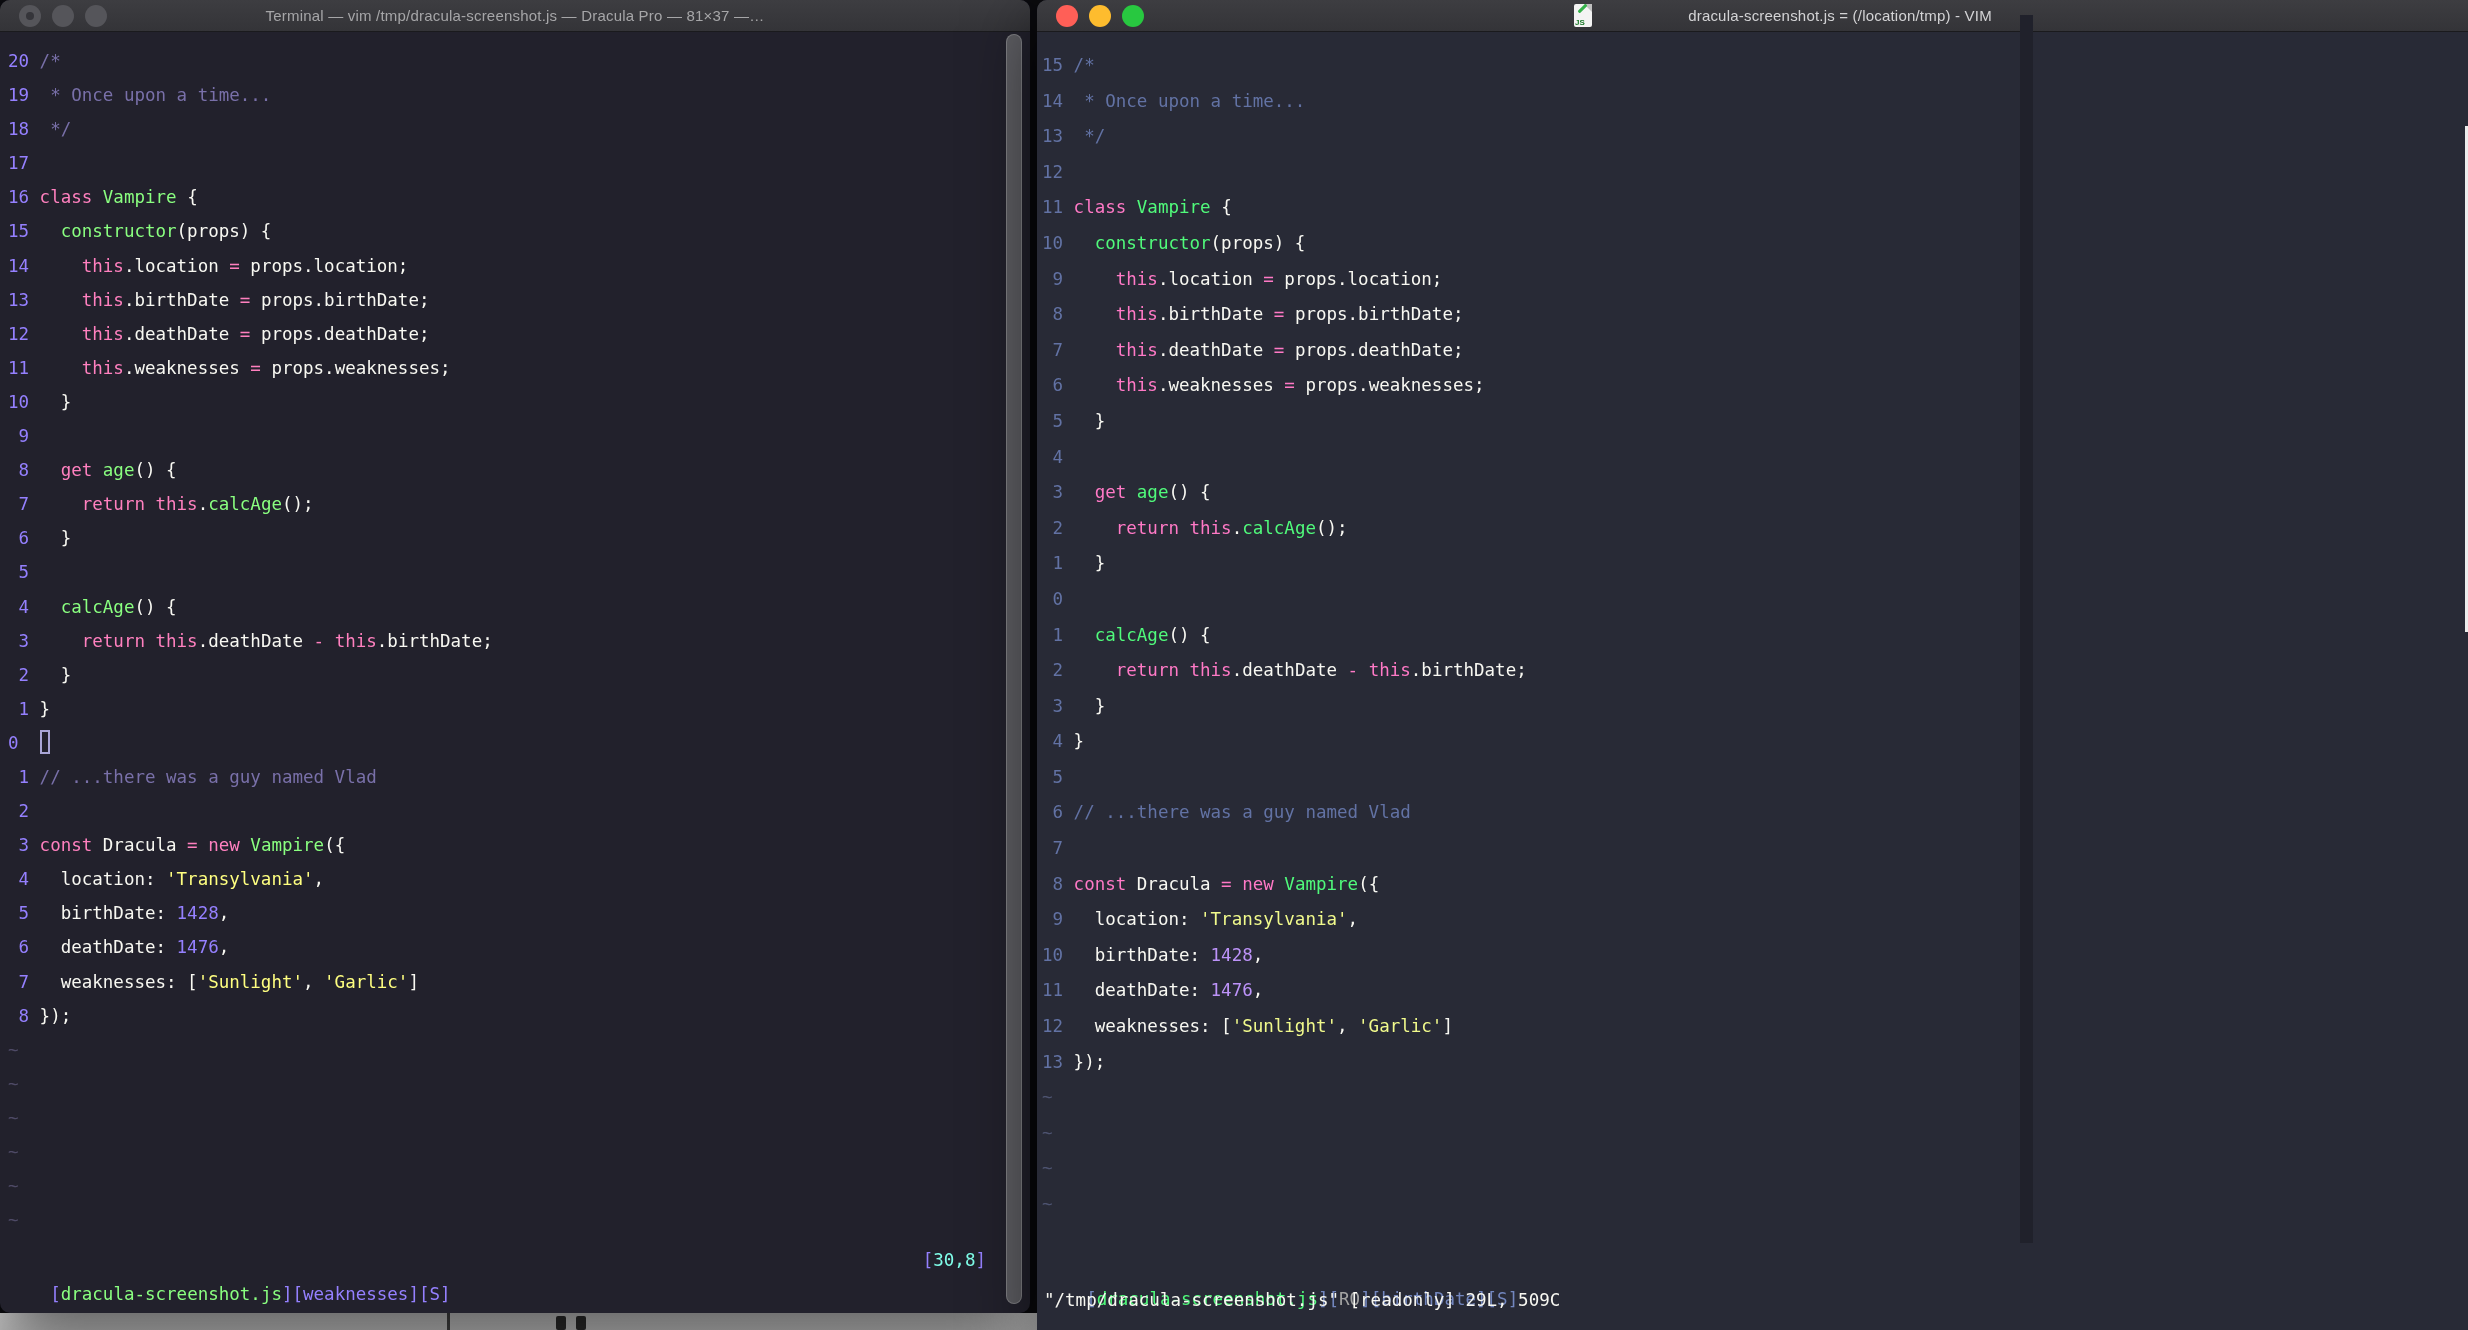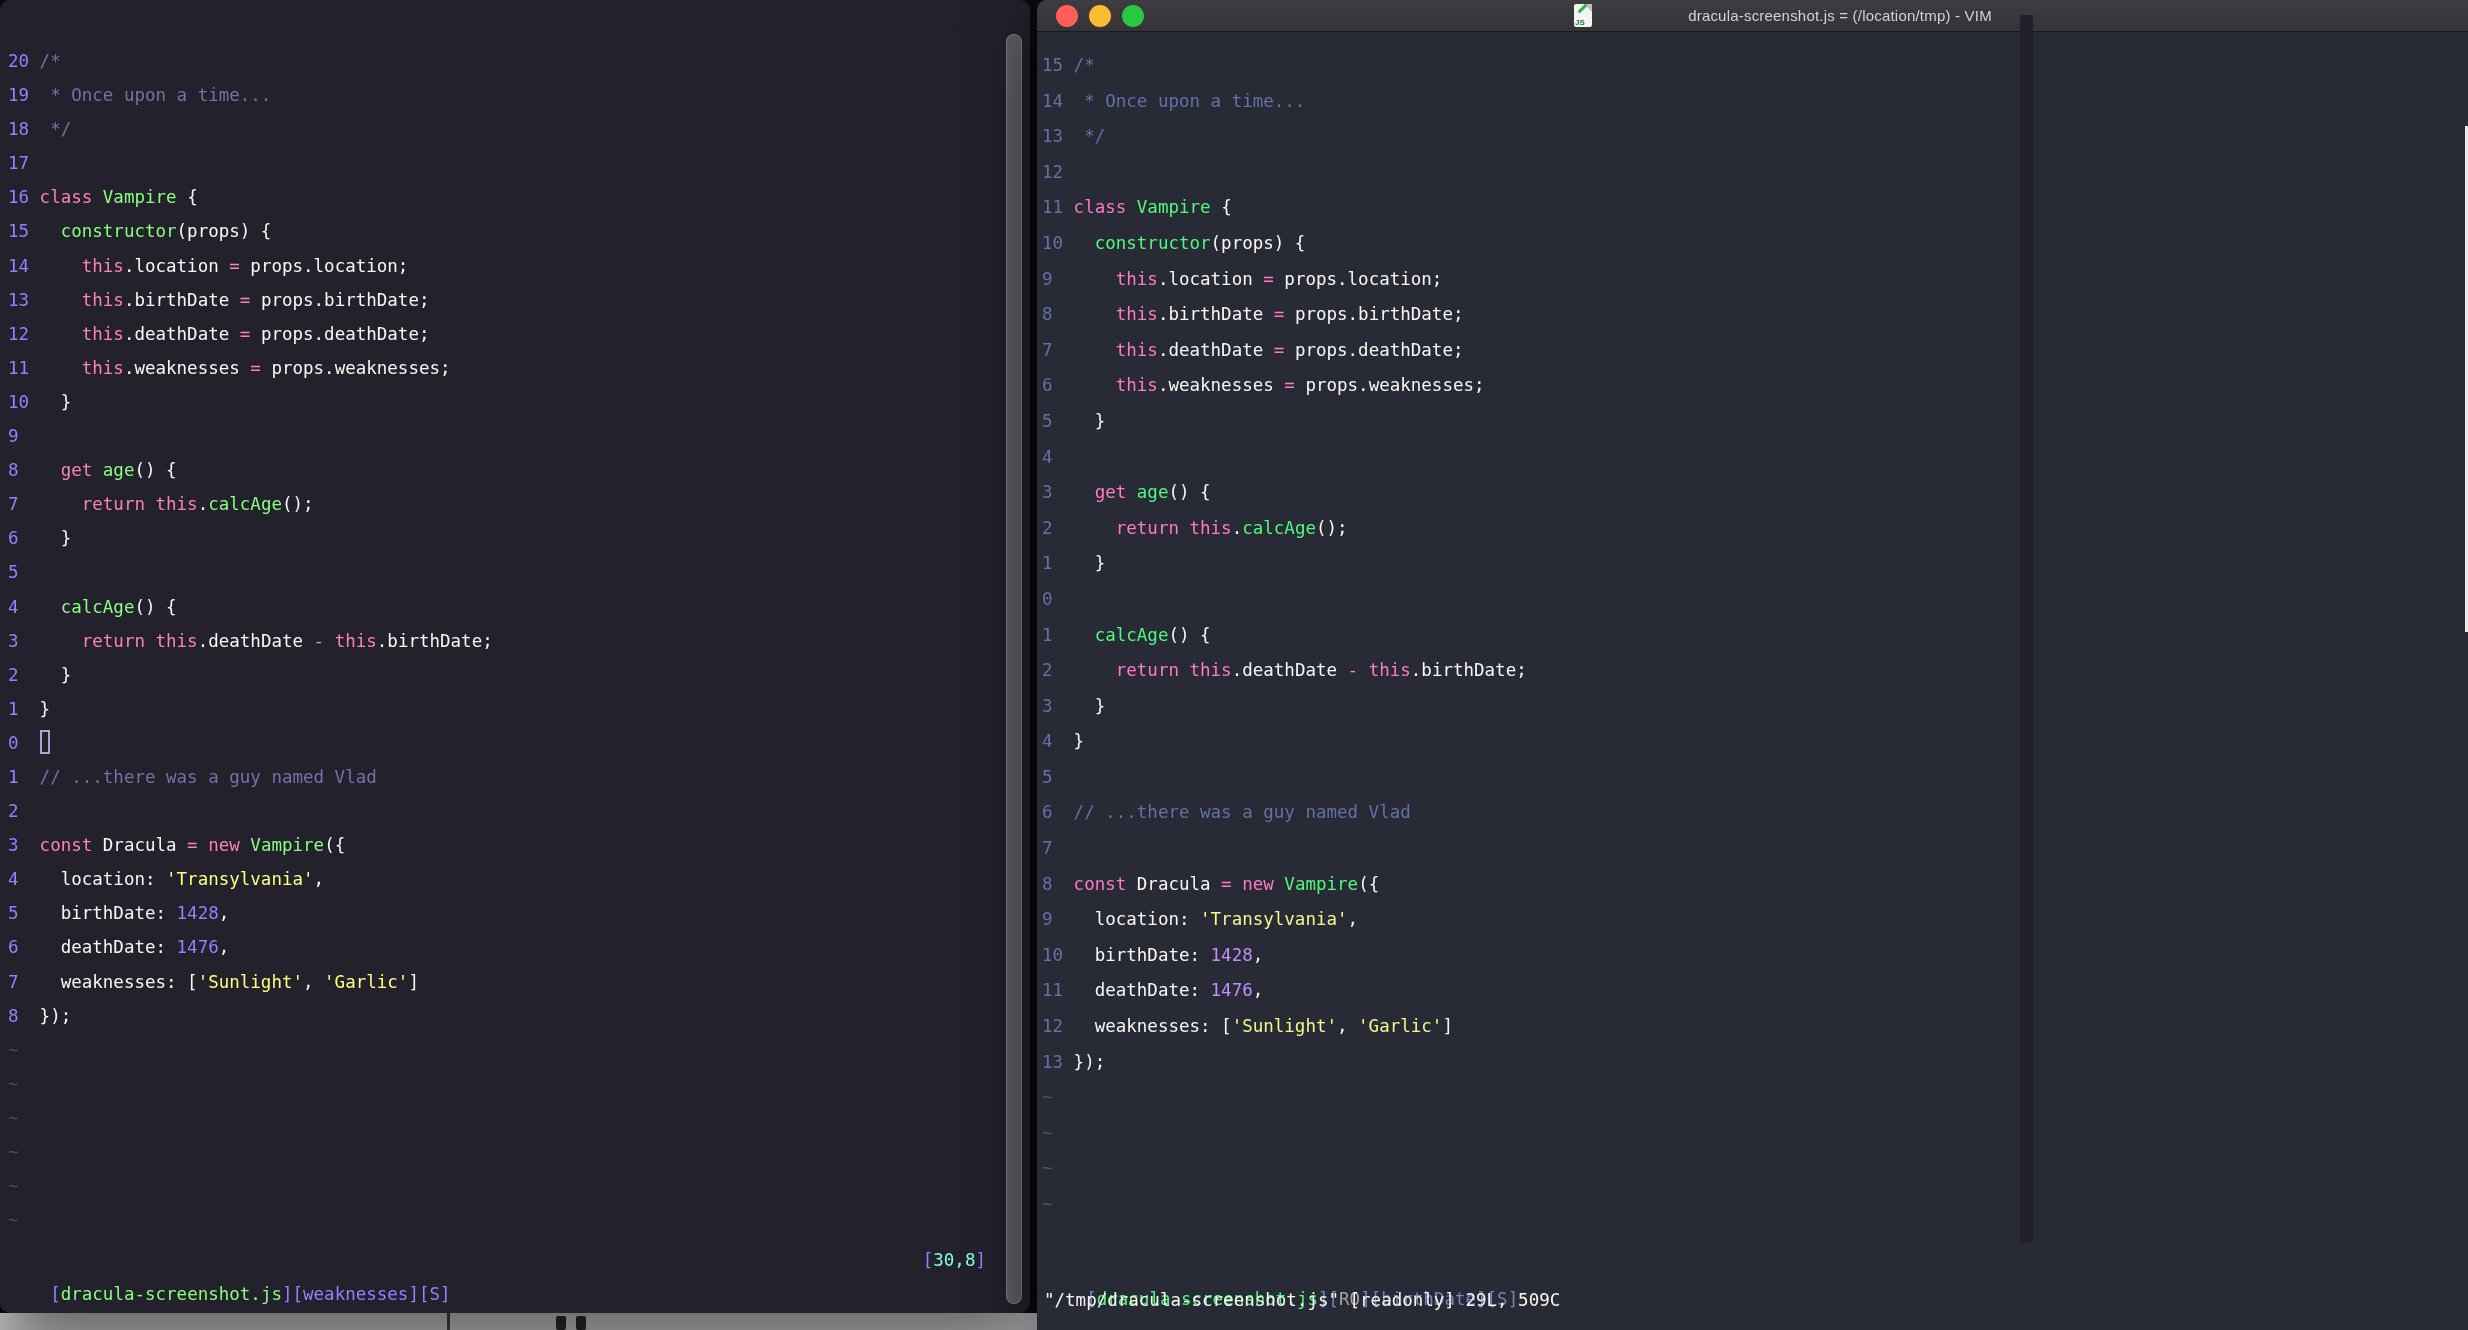--- a/index.html
+++ b/index.html
@@ -18,21 +18,21 @@
   .light.l2{left:33px}.light.l3{left:66px}
   .inactive .light{background:#55555a;}
   .inactive .light.l1::after{content:"";position:absolute;left:7px;top:7px;width:8px;height:8px;
                              border-radius:50%;background:#35353a;}
   .active .light.l1{background:#ff5f57}.active .light.l2{background:#febc2e}.active .light.l3{background:#28c840}
 
   
   .vimtext{position:absolute;left:0;right:0;white-space:pre;
            font-family:"DejaVu Sans Mono", monospace;}
   .row{display:block;}
-  .num{display:inline-block;width:2ch;text-align:left;margin-right:1ch;}
+  .num{display:inline-block;width:2ch;text-align:right;margin-right:1ch;}
   .num.numL{text-align:left;}
   .statusline,.cmdline{position:absolute;white-space:pre;
            font-family:"DejaVu Sans Mono", monospace;}
   .ruler{position:absolute;right:0;top:0;}
 
   
   #win-left{left:0;top:0;width:1030px;height:1313px;background:#22212C;border-radius:10px;z-index:2;}
   #win-left .titlebar{border-radius:10px 10px 0 0;}
   #win-left .title{color:#a6a6a8;}
   #win-left .vimtext{top:44px;left:8px;font-size:17.5px;line-height:34.1px;}
@@ -83,20 +83,28 @@
 <body>
 
 <div id="bottom-strip">
   <div id="strip-divider"></div>
   <div class="strip-mark" id="strip-mark-1"></div>
   <div class="strip-mark" id="strip-mark-2"></div>
 </div>
 <div id="right-edge-line"></div>
 
 <div class="window wL" id="win-left">
+  <div class="titlebar inactive">
+    <div class="lights">
+      <span class="light l1"></span>
+      <span class="light l2"></span>
+      <span class="light l3"></span>
+    </div>
+    <div class="title">Terminal — vim /tmp/dracula-screenshot.js — Dracula Pro — 81×37 —…</div>
+  </div>
   <div class="vimtext"><div class="row"><span class="num">20</span><span class="c-comment">/*</span></div><div class="row"><span class="num">19</span><span class="c-comment"> * Once upon a time...</span></div><div class="row"><span class="num">18</span><span class="c-comment"> */</span></div><div class="row"><span class="num">17</span></div><div class="row"><span class="num">16</span><span class="c-pink">class</span><span class="c-fg"> </span><span class="c-green">Vampire</span><span class="c-fg"> {</span></div><div class="row"><span class="num">15</span><span class="c-fg">  </span><span class="c-green">constructor</span><span class="c-fg">(props) {</span></div><div class="row"><span class="num">14</span><span class="c-fg">    </span><span class="c-pink">this</span><span class="c-fg">.location </span><span class="c-pink">=</span><span class="c-fg"> props.location;</span></div><div class="row"><span class="num">13</span><span class="c-fg">    </span><span class="c-pink">this</span><span class="c-fg">.birthDate </span><span class="c-pink">=</span><span class="c-fg"> props.birthDate;</span></div><div class="row"><span class="num">12</span><span class="c-fg">    </span><span class="c-pink">this</span><span class="c-fg">.deathDate </span><span class="c-pink">=</span><span class="c-fg"> props.deathDate;</span></div><div class="row"><span class="num">11</span><span class="c-fg">    </span><span class="c-pink">this</span><span class="c-fg">.weaknesses </span><span class="c-pink">=</span><span class="c-fg"> props.weaknesses;</span></div><div class="row"><span class="num">10</span><span class="c-fg">  }</span></div><div class="row"><span class="num">9</span></div><div class="row"><span class="num">8</span><span class="c-fg">  </span><span class="c-pink">get</span><span class="c-fg"> </span><span class="c-green">age</span><span class="c-fg">() {</span></div><div class="row"><span class="num">7</span><span class="c-fg">    </span><span class="c-pink">return</span><span class="c-fg"> </span><span class="c-pink">this</span><span class="c-fg">.</span><span class="c-green">calcAge</span><span class="c-fg">();</span></div><div class="row"><span class="num">6</span><span class="c-fg">  }</span></div><div class="row"><span class="num">5</span></div><div class="row"><span class="num">4</span><span class="c-fg">  </span><span class="c-green">calcAge</span><span class="c-fg">() {</span></div><div class="row"><span class="num">3</span><span class="c-fg">    </span><span class="c-pink">return</span><span class="c-fg"> </span><span class="c-pink">this</span><span class="c-fg">.deathDate </span><span class="c-pink">-</span><span class="c-fg"> </span><span class="c-pink">this</span><span class="c-fg">.birthDate;</span></div><div class="row"><span class="num">2</span><span class="c-fg">  }</span></div><div class="row"><span class="num">1</span><span class="c-fg">}</span></div><div class="row"><span class="num numL">0</span><span class="cursor-hollow"></span></div><div class="row"><span class="num">1</span><span class="c-comment">// ...there was a guy named Vlad</span></div><div class="row"><span class="num">2</span></div><div class="row"><span class="num">3</span><span class="c-pink">const</span><span class="c-fg"> Dracula </span><span class="c-pink">=</span><span class="c-fg"> </span><span class="c-pink">new</span><span class="c-fg"> </span><span class="c-green">Vampire</span><span class="c-fg">({</span></div><div class="row"><span class="num">4</span><span class="c-fg">  location: </span><span class="c-yellow">'Transylvania'</span><span class="c-fg">,</span></div><div class="row"><span class="num">5</span><span class="c-fg">  birthDate: </span><span class="c-purple">1428</span><span class="c-fg">,</span></div><div class="row"><span class="num">6</span><span class="c-fg">  deathDate: </span><span class="c-purple">1476</span><span class="c-fg">,</span></div><div class="row"><span class="num">7</span><span class="c-fg">  weaknesses: [</span><span class="c-yellow">'Sunlight'</span><span class="c-fg">, </span><span class="c-yellow">'Garlic'</span><span class="c-fg">]</span></div><div class="row"><span class="num">8</span><span class="c-fg">});</span></div><div class="row"><span class="c-tilde">~</span></div><div class="row"><span class="c-tilde">~</span></div><div class="row"><span class="c-tilde">~</span></div><div class="row"><span class="c-tilde">~</span></div><div class="row"><span class="c-tilde">~</span></div><div class="row"><span class="c-tilde">~</span></div></div>
   <div class="statusline">
     <span><span class="c-statusbr">[</span><span class="c-green">dracula-screenshot.js</span><span class="c-statusbr">][weaknesses][S]</span></span>
     <span class="ruler"><span class="c-statusbr">[</span><span class="c-cyan">30,8</span><span class="c-statusbr">]</span></span>
   </div>
   <div class="cmdline"></div>
   <div id="scrollbar-left"></div>
 </div>
 
 <div class="window wR" id="win-right">

